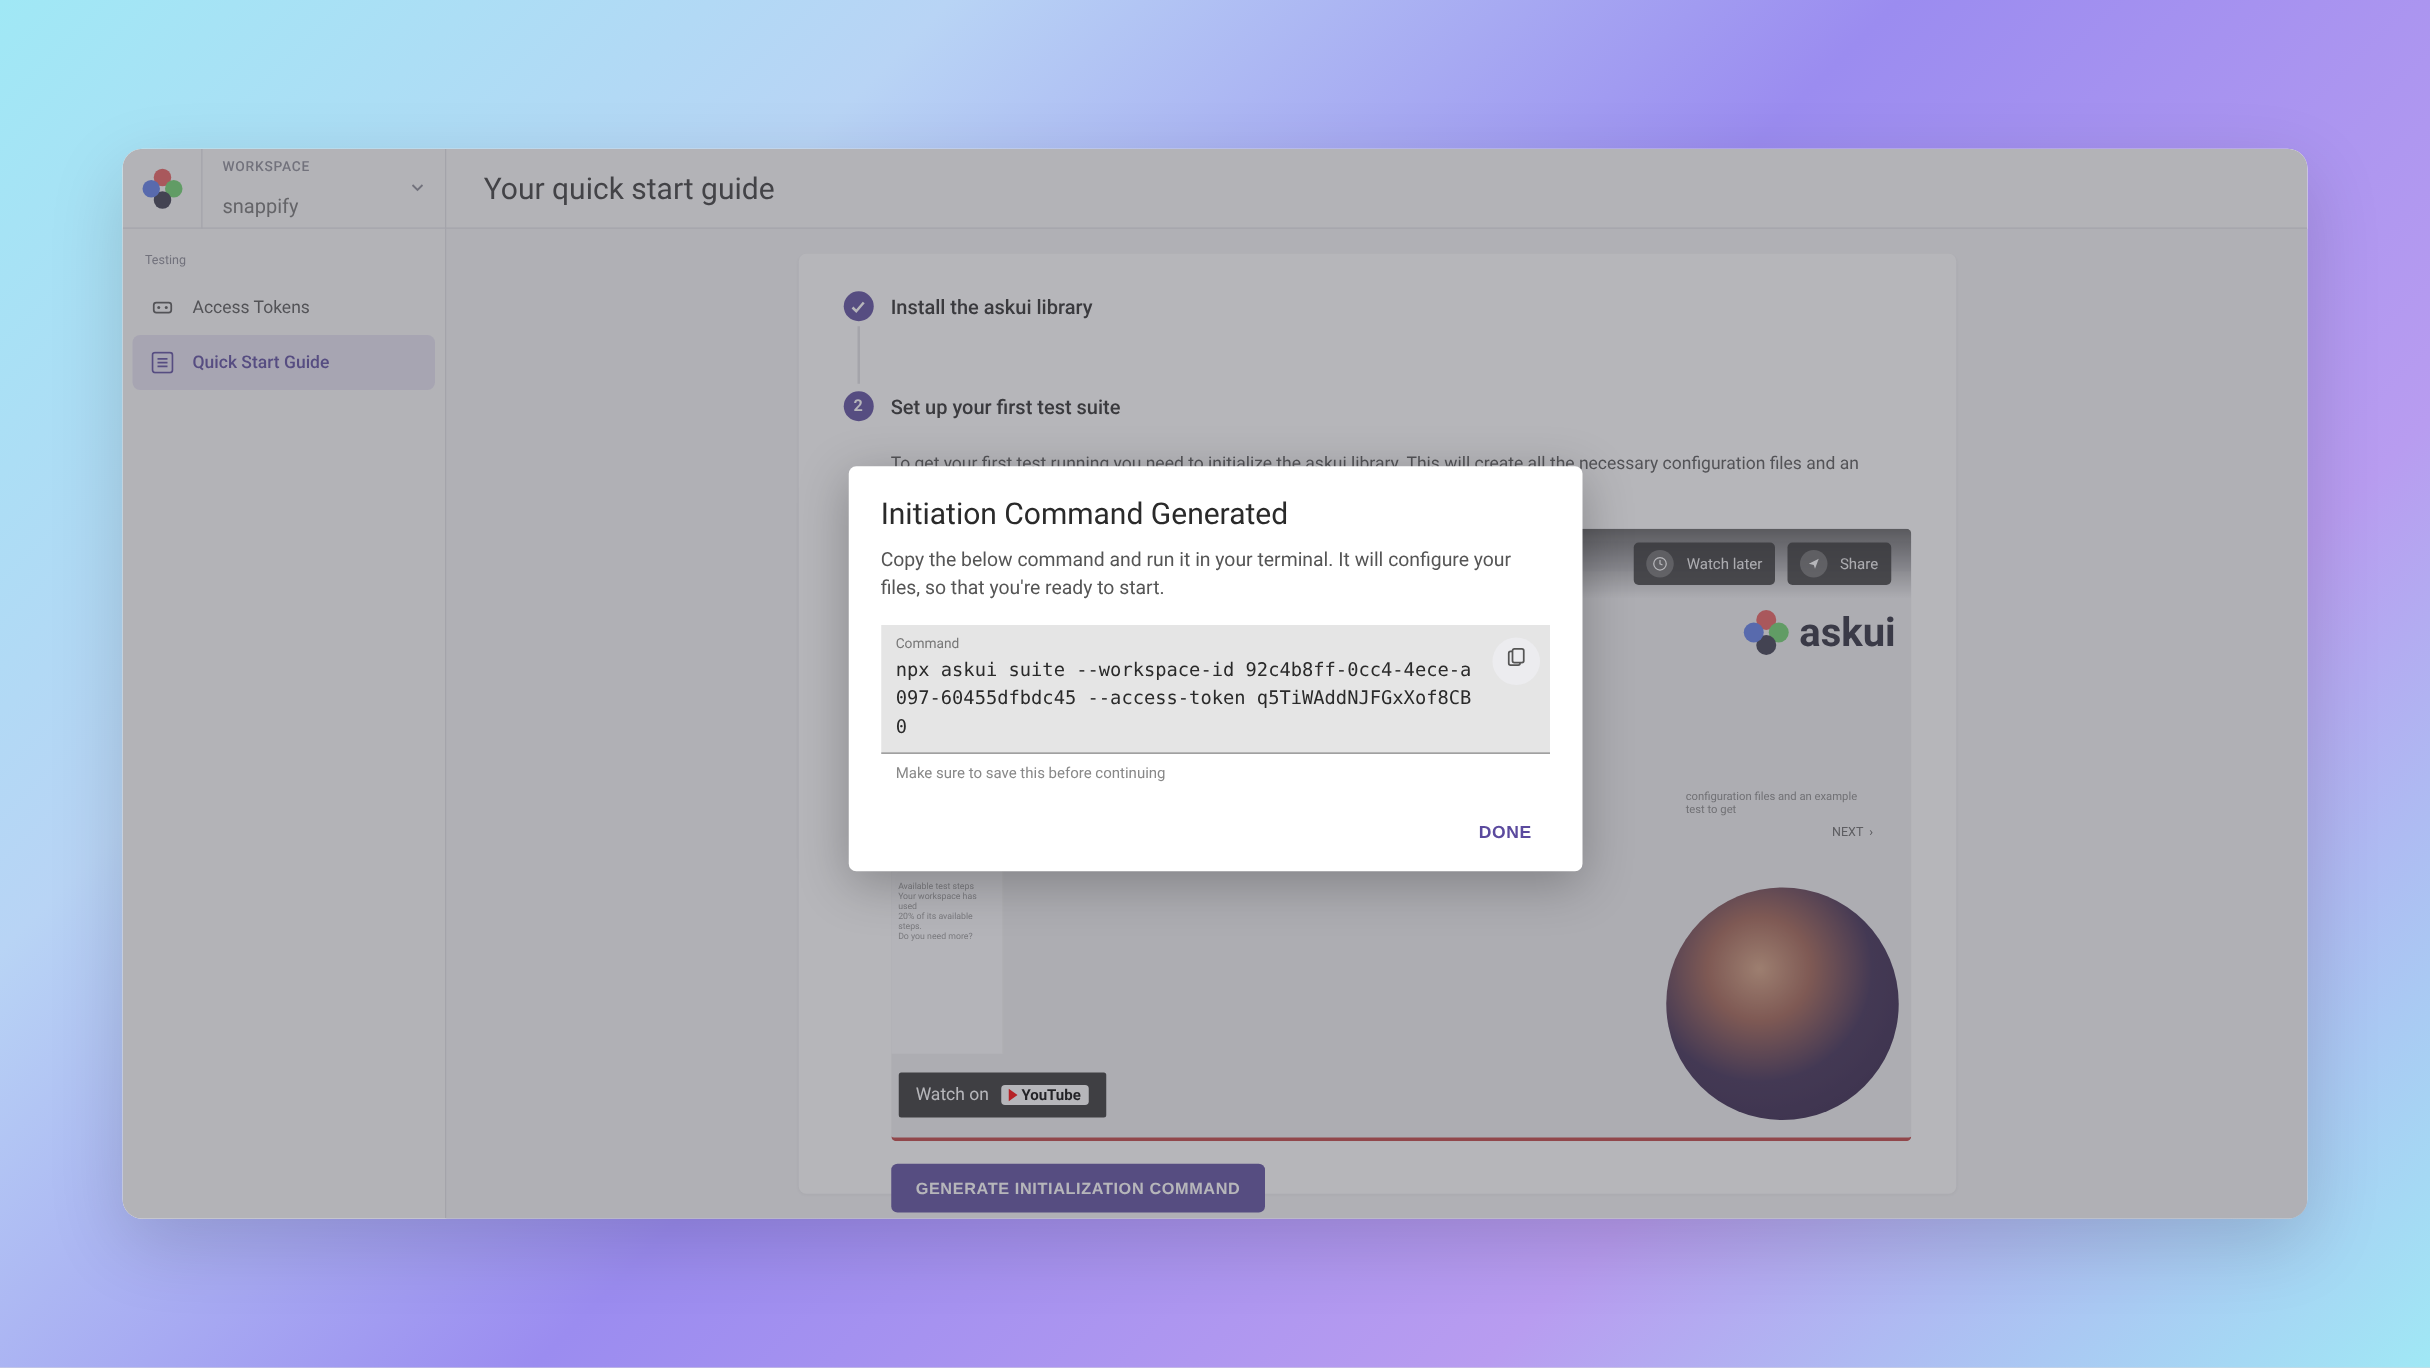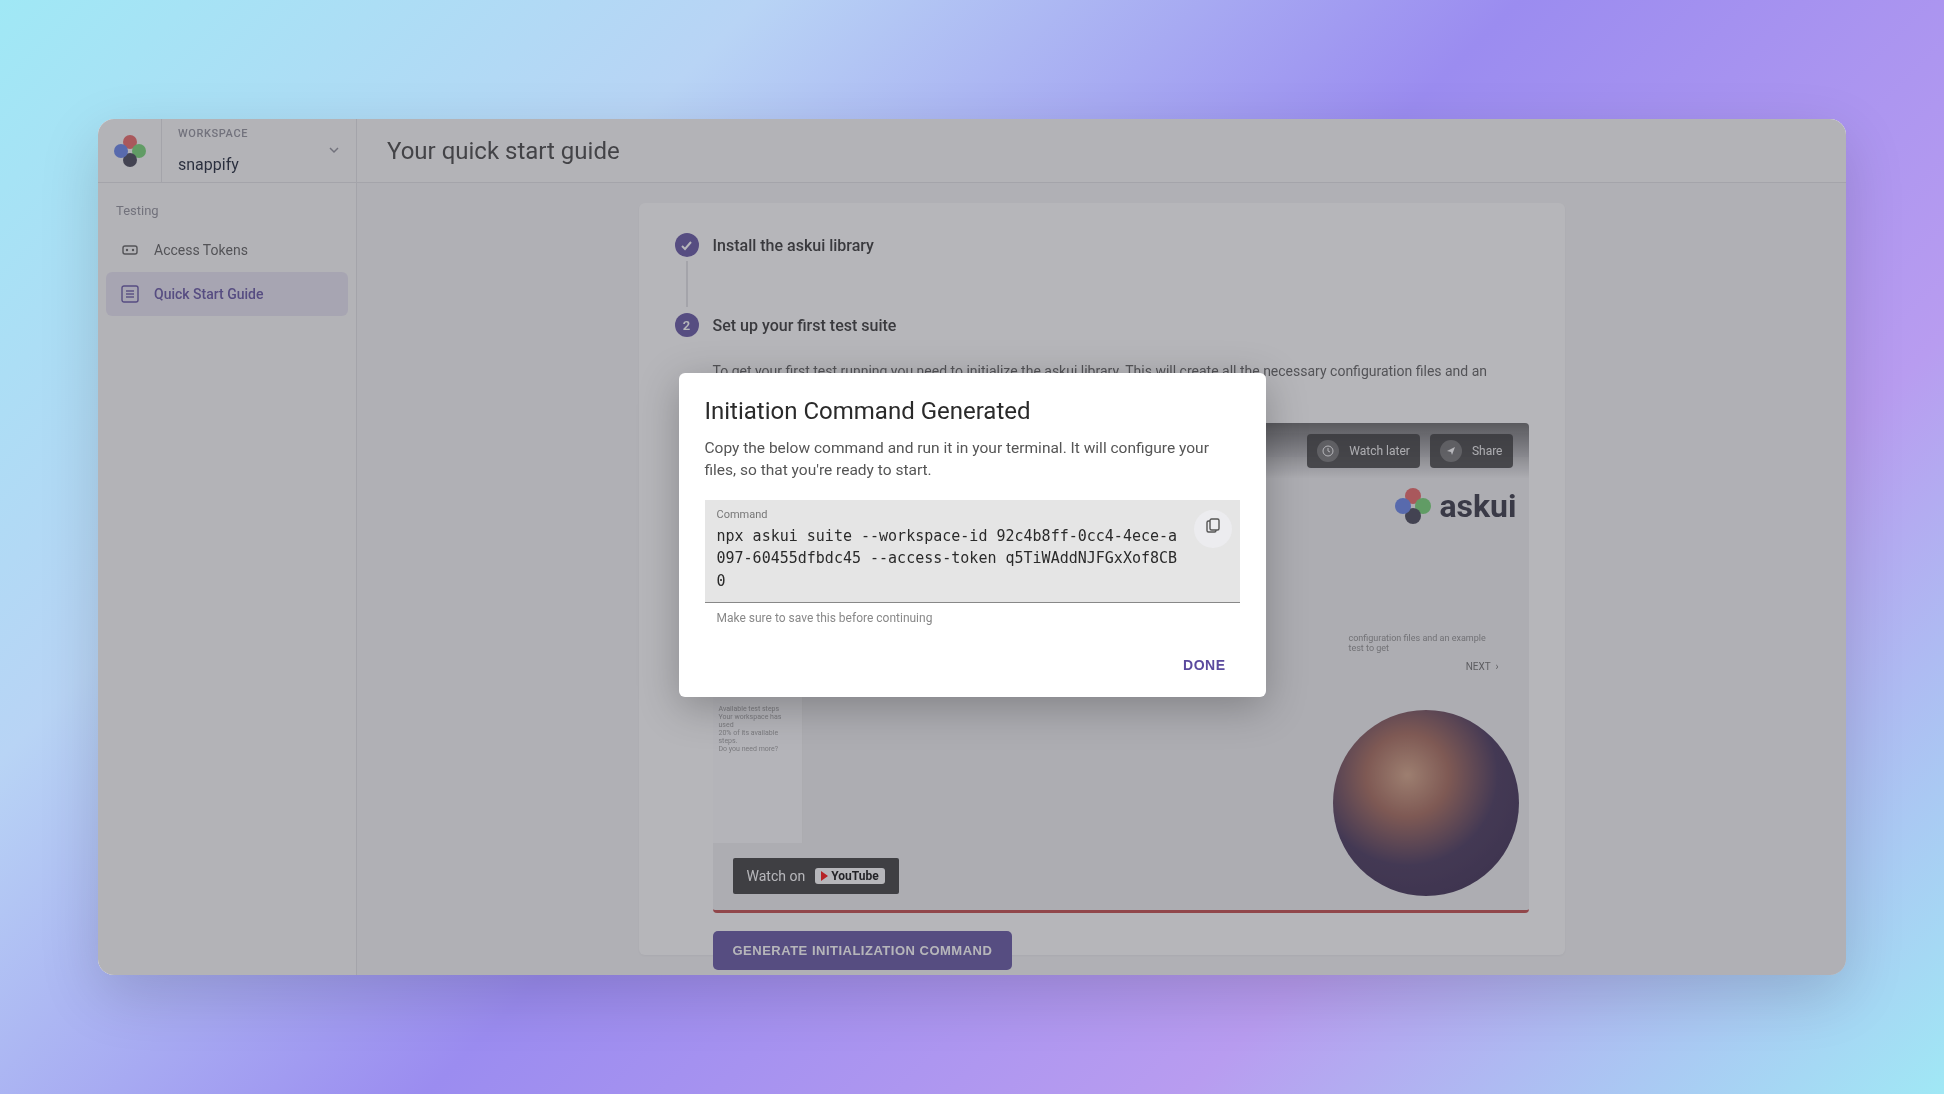--- a/index.html
+++ b/index.html
@@ -62,21 +62,21 @@
   }
   .workspace-text { display: flex; flex-direction: column; }
   .workspace-label {
     font-size: 11px;
     letter-spacing: 0.6px;
     color: #8a8a95;
     font-weight: 500;
   }
   .workspace-name {
     font-size: 16px;
-    color: #0f172a;
+    color: #737373;
     margin-top: 15px;
   }
   .chevron { color: #8a8a95; }
 
   .page-title-area {
     flex: 1;
     padding: 0 30px;
     display: flex;
     align-items: flex-end;
   }
@@ -93,21 +93,21 @@
   }
   .sidebar {
     width: 259px;
     border-right: 1px solid #e0e0e4;
     background: #fafafa;
     padding: 12px 8px;
     display: flex;
     flex-direction: column;
   }
   .sidebar-section-label {
-    font-size: 13px;
+    font-size: 10px;
     color: #8a8a95;
     padding: 8px 10px 10px;
   }
   .sidebar-item {
     display: flex;
     align-items: center;
     gap: 14px;
     padding: 12px 14px;
     border-radius: 6px;
     font-size: 14px;
@@ -256,21 +256,21 @@
     right: 10px;
     width: 186px;
     height: 186px;
     border-radius: 50%;
     background: radial-gradient(circle at 40% 35%, #d4a080 0%, #a06050 25%, #3a2850 55%, #2a1a40 100%);
     overflow: hidden;
   }
   .watch-on {
     position: absolute;
     bottom: 16px;
-    left: 20px;
+    left: 6px;
     background: rgba(30,30,30,0.9);
     color: #fff;
     padding: 10px 14px;
     font-size: 14px;
     display: flex;
     align-items: center;
     gap: 10px;
     border-radius: 2px;
   }
   .yt-pill {

